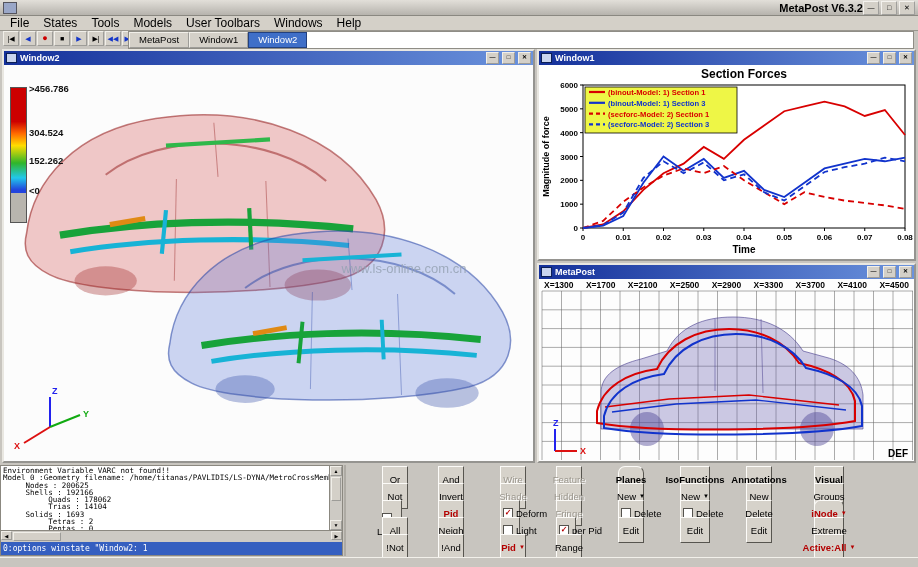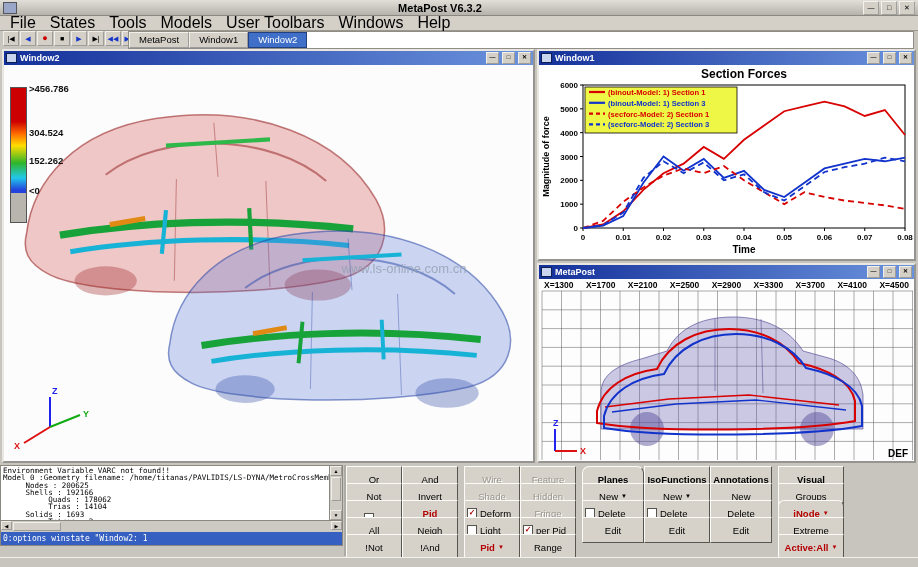--- a/index.html
+++ b/index.html
@@ -3,29 +3,29 @@
 <meta charset="utf-8">
 <style>
   html,body{margin:0;padding:0;}
   body{width:918px;height:567px;position:relative;background:#c8c5bf;
        font-family:"Liberation Sans",sans-serif;overflow:hidden;font-size:10px;color:#000;}
 
   
   .titlebar{position:absolute;left:0;top:0;width:918px;height:15px;
     background:linear-gradient(#e2dfd9,#b6b3ad);border-bottom:1px solid #8a8881;
     display:flex;align-items:center;}
-  .titlebar .apptitle{flex:1;text-align:center;font-weight:bold;font-size:11px;}
+  .titlebar .apptitle{flex:1;text-align:right;font-weight:bold;font-size:11px;}
   .tb-icon{width:12px;height:10px;margin-left:3px;background:#9aa7c8;border:1px solid #55555e;}
   .winctl{display:flex;gap:2px;margin-right:3px;}
   .winctl .wbtn{width:14px;height:12px;font-size:7px;line-height:11px;text-align:center;
     background:#d4d0c8;border:1px outset #f4f2ee;}
 
   .menubar{position:absolute;left:0;top:16px;width:918px;height:14px;background:#d4d0c8;
     border-bottom:1px solid #9a978f;display:flex;align-items:center;padding-left:4px;gap:2px;}
-  .menu-item{padding:0 6px;font-size:16px;}
+  .menu-item{padding:0 6px;font-size:12px;}
 
   .toolbar{position:absolute;left:0;top:31px;width:918px;height:17px;background:#c8c5bf;}
   .vcr{position:absolute;left:3px;top:0;display:flex;gap:1px;}
   .vcr .btn3d{width:16px;height:15px;font-size:7px;line-height:13px;text-align:center;
     background:#d4d0c8;border:1px outset #f1efe9;padding:0;}
   .vcr .red{color:#cc0000;font-size:9px;}
   .vcr .blue{color:#1536c8;}
   .tabstrip{position:absolute;left:128px;top:0;right:4px;height:16px;background:#ffffff;
     border:1px solid #8f8d86;display:flex;align-items:stretch;}
   .tab{padding:1px 9px;font-size:9.5px;background:#d4d0c8;border:1px outset #f1efe9;line-height:12px;}
@@ -50,21 +50,21 @@
 
   
   #chart-svg text{font-family:"Liberation Sans",sans-serif;}
 
   
   .xlabels{position:absolute;left:5px;right:5px;top:1px;display:flex;justify-content:space-between;}
   .xlabel{font-size:8.5px;font-weight:bold;}
   .def-label{position:absolute;right:6px;bottom:2px;font-size:10px;font-weight:bold;}
 
   
-  .console{position:absolute;left:0;top:465px;width:343px;height:81px;background:#d4d0c8;
+  .console{position:absolute;left:0;top:465px;width:343px;height:91px;background:#d4d0c8;
     border:1px solid #8b8880;box-sizing:border-box;display:flex;flex-direction:column;}
   .console-text{flex:1;background:#fff;position:relative;overflow:hidden;
     font-family:"DejaVu Sans Mono",monospace;font-size:7.5px;line-height:7.3px;
     padding:1px 14px 0 2px;}
   .console-line{white-space:pre;}
   .vscroll{position:absolute;right:0;top:0;bottom:0;width:12px;background:#cdcac4;
     border-left:1px solid #8b8880;display:flex;flex-direction:column;align-items:stretch;}
   .sbtn{height:10px;background:#d4d0c8;border:1px outset #f1efe9;font-size:5px;
     line-height:8px;text-align:center;padding:0;}
   .vthumb{height:22px;margin:1px;background:#d4d0c8;border:1px outset #f1efe9;}
@@ -74,21 +74,21 @@
   .hspacer{flex:1;}
   .cmdline{height:13px;background:#355fc0;color:#fff;font-family:"DejaVu Sans Mono",monospace;
     font-size:8px;line-height:13px;padding-left:2px;white-space:pre;}
 
   
   .panel{position:absolute;left:346px;top:466px;display:grid;
     grid-template-columns:56px 56px 6px 56px 56px 6px 62px 66px 62px 6px 66px;
     grid-auto-rows:15px;row-gap:2px;}
   .btn{background:#d6d2ca;border:1px solid;border-color:#fcfbf8 #57554f #57554f #fcfbf8;
     font-size:9.5px;font-family:"Liberation Sans",sans-serif;display:flex;align-items:center;
-    justify-content:center;padding:12px;cursor:default;white-space:nowrap;}
+    justify-content:center;padding:12px;cursor:default;white-space:nowrap;margin-left:36px;}
   .btn.hdr{font-weight:bold;}
   .btn.red{color:#b40000;font-weight:bold;}
   .btn.disabled{color:#9b978e;text-shadow:1px 1px 0 #fff;}
   .btn.cbb{justify-content:flex-start;padding-left:2px;gap:3px;}
   .cb{width:8px;height:8px;background:#fff;border:1px solid #55534e;flex:0 0 auto;
     font-size:8px;line-height:8px;text-align:center;color:#b40000;font-weight:bold;}
   .dd{font-size:6px;margin-left:3px;}
 
   .statusbar{position:absolute;left:0;top:557px;width:918px;height:10px;background:#c8c5bf;
     border-top:1px solid #f2f0ea;}

